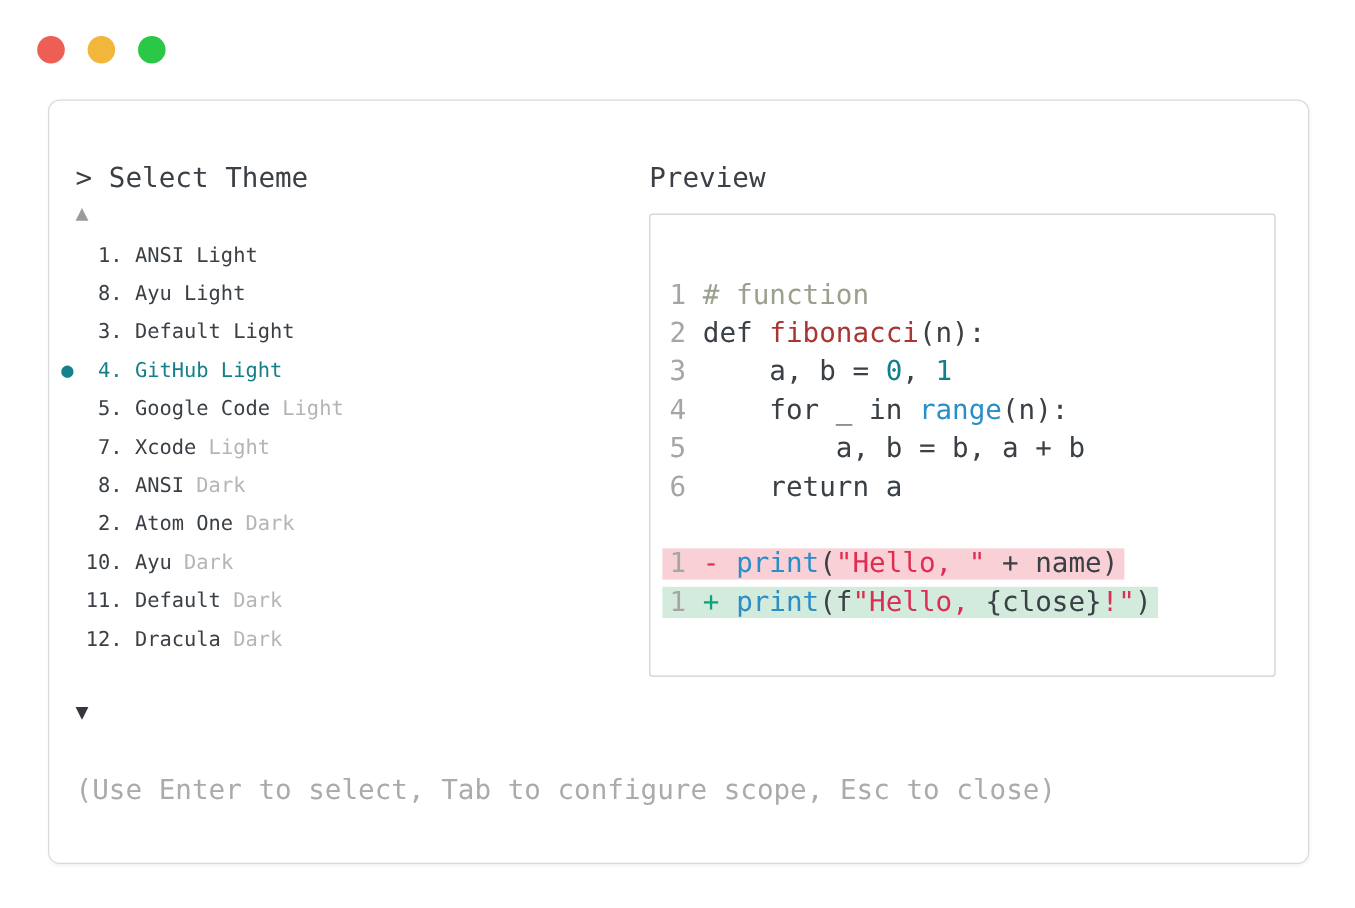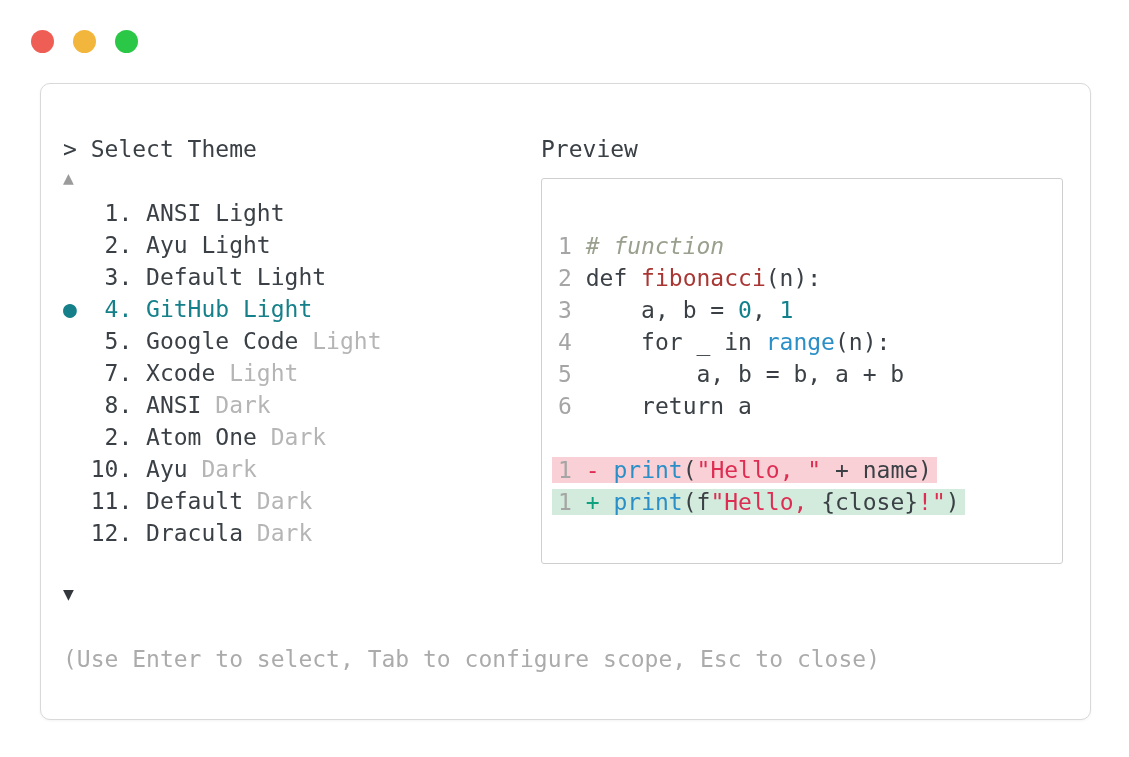--- a/index.html
+++ b/index.html
@@ -13,35 +13,35 @@
   .light.green{background:var(--traffic-green);}
   
   .window{position:absolute;left:40px;top:83px;width:1049px;height:635px;background:#fff;
           border:1.5px solid var(--border);border-radius:10px;box-shadow:0 1px 3px rgba(0,0,0,.05);}
   .mono{font-size:23px;line-height:32px;white-space:pre;}
   .prompt{position:absolute;left:22px;top:49px;color:var(--text);}
   .preview-label{position:absolute;left:500px;top:49px;color:var(--text);}
   .arrow{position:absolute;left:22px;font-size:18px;line-height:32px;}
   .arrow.up{top:78px;color:var(--arrow-up);}
   .arrow.down{top:494px;color:var(--arrow-down);}
-  .list{position:absolute;left:22px;top:113px;font-size:23px;line-height:32px;}
+  .list{position:absolute;left:10px;top:113px;font-size:17px;line-height:32px;}
   .trow{white-space:pre;color:var(--text);height:32px;}
   .trow.selected{color:var(--accent-teal);}
   .trow .dim{color:var(--text-dim);}
   .hint{position:absolute;left:22px;top:559px;color:var(--hint);}
   
   .preview-box{position:absolute;left:500px;top:94px;width:520px;height:384px;
                border:1.5px solid var(--border-inner);border-radius:3px;background:#fff;}
   .code{position:absolute;left:16px;top:51px;font-size:23px;line-height:32px;}
   .code-line{white-space:pre;height:32px;}
   .lineno{color:var(--lineno);}
   .line-content.removed{background:var(--bg-removed);padding:0 5px 0 6px;margin-left:-6px;}
   .line-content.added{background:var(--bg-added);padding:0 5px 0 6px;margin-left:-6px;}
   .tok-plain{color:var(--text);}
-  .tok-comment{color:var(--comment);font-style:italic;}
+  .tok-comment{color:var(--comment);}
   .tok-defname{color:var(--defname);}
   .tok-number{color:var(--number);}
   .tok-builtin{color:var(--builtin);}
   .tok-string{color:var(--string);}
   .tok-minus{color:var(--minus);}
   .tok-plus{color:var(--plus);}
 </style>
 </head>
 <body>
 
@@ -53,21 +53,21 @@
     <span class="light green"></span>
   </div>
 
   <div class="window">
     <div class="prompt mono">&gt; Select Theme</div>
     <div class="preview-label mono">Preview</div>
 
     <div class="arrow up">▲</div>
     <div class="list" id="theme-list">
         <div class="trow"><span>   1. ANSI Light</span></div>
-        <div class="trow"><span>   2. Ayu Light</span></div>
+        <div class="trow"><span>   8. Ayu Light</span></div>
         <div class="trow"><span>   3. Default Light</span></div>
         <div class="trow selected"><span>●  4. GitHub Light</span></div>
         <div class="trow"><span>   5. Google Code</span><span class="dim"> Light</span></div>
         <div class="trow"><span>   7. Xcode</span><span class="dim"> Light</span></div>
         <div class="trow"><span>   8. ANSI</span><span class="dim"> Dark</span></div>
         <div class="trow"><span>   2. Atom One</span><span class="dim"> Dark</span></div>
         <div class="trow"><span>  10. Ayu</span><span class="dim"> Dark</span></div>
         <div class="trow"><span>  11. Default</span><span class="dim"> Dark</span></div>
         <div class="trow"><span>  12. Dracula</span><span class="dim"> Dark</span></div>
       </div>

